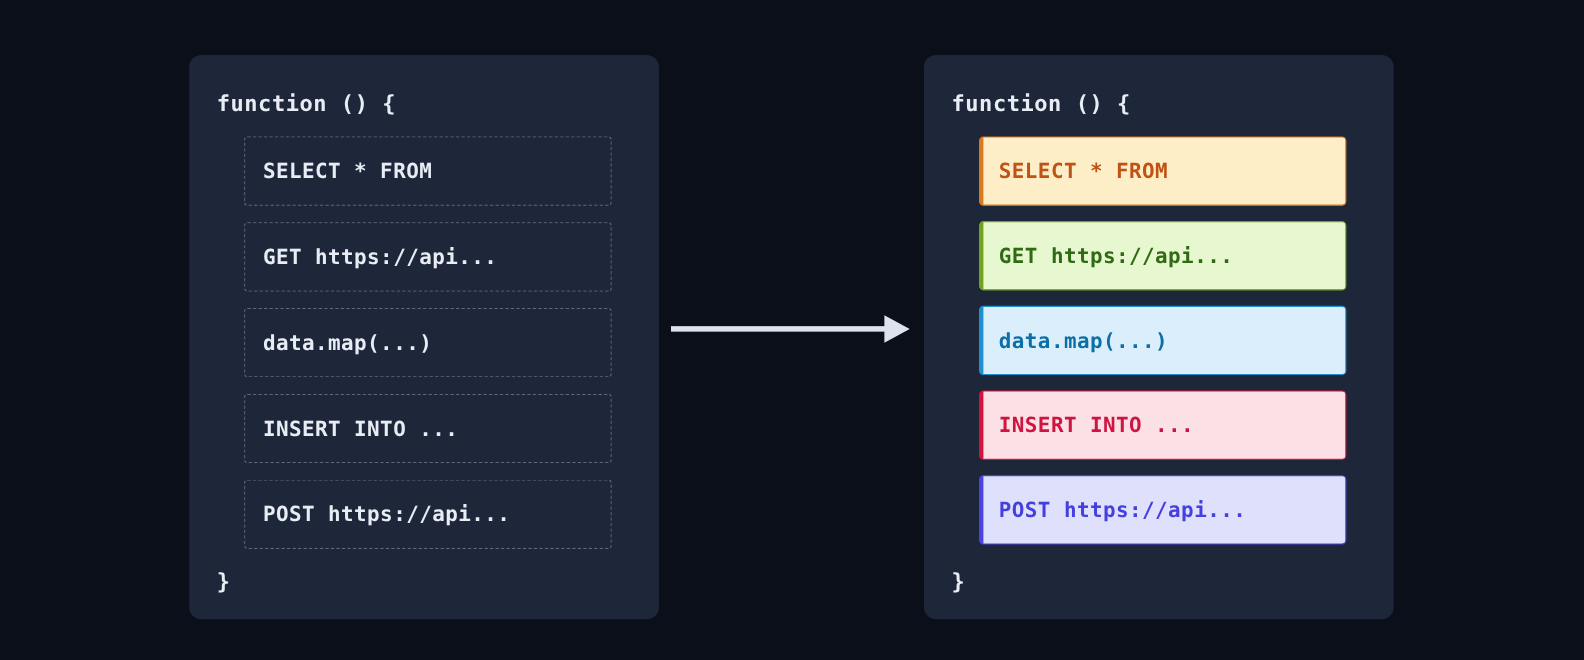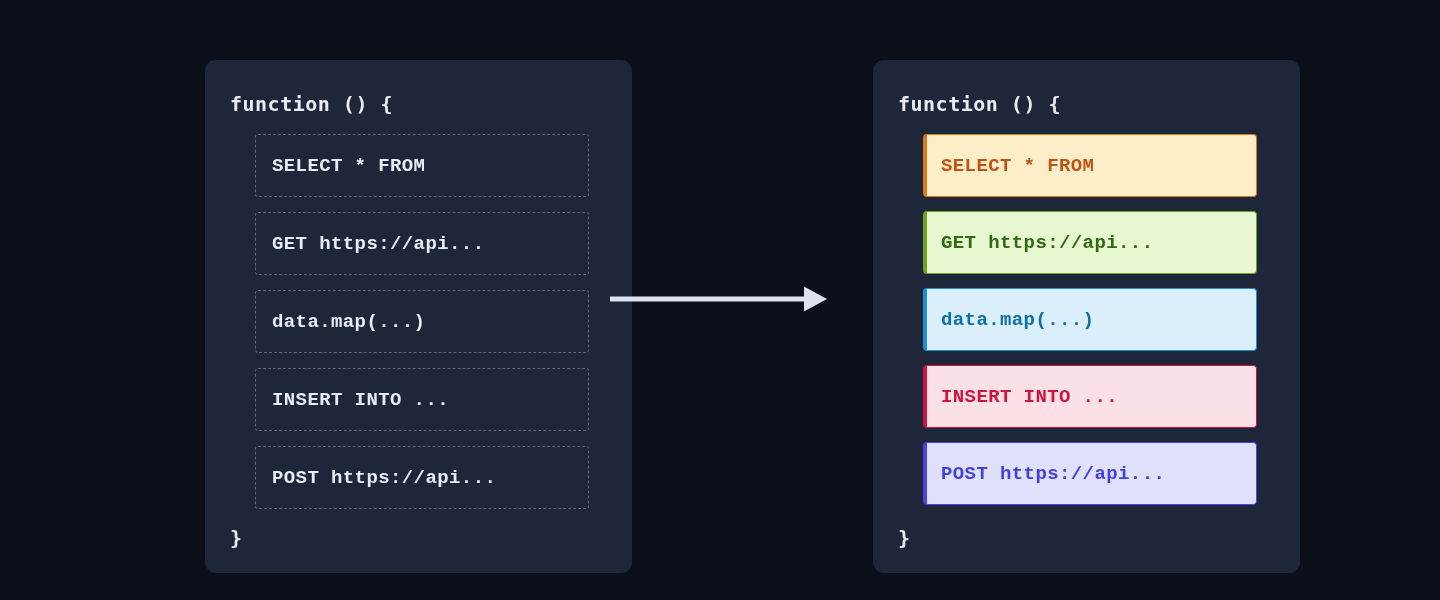--- a/index.html
+++ b/index.html
@@ -17,27 +17,26 @@
   .canvas {
     position: relative;
     width: 1440px;
     height: 600px;
     background: #0b0f1a;
   }
 
   
   .panel {
     position: absolute;
-    top: 60px;
+    top: 50px;
     width: 427px;
     height: 513px;
     background: #1e2739;
     border-radius: 11px;
     box-sizing: border-box;
-    margin-left: 33px;
   }
   .panel-left  { left: 172px; }
   .panel-right { left: 840px; }
 
   .code-line {
     position: absolute;
     font-size: 20px;
     font-weight: 700;
     color: #e8ecf4;
     letter-spacing: 0.5px;
@@ -45,21 +44,20 @@
   }
   .code-open  { left: 25px; top: 32px; }
   .code-close { left: 25px; top: 466px; }
 
   
   .rows {
     position: absolute;
     left: 50px;
     top: 74px;
     width: 334px;
-    font-family: Liberation Mono, monospace;
   }
 
   
   .row-plain {
     box-sizing: border-box;
     height: 63px;
     margin-bottom: 15px;
     border: 1px dashed #5d6878;
     border-radius: 3px;
     display: flex;

